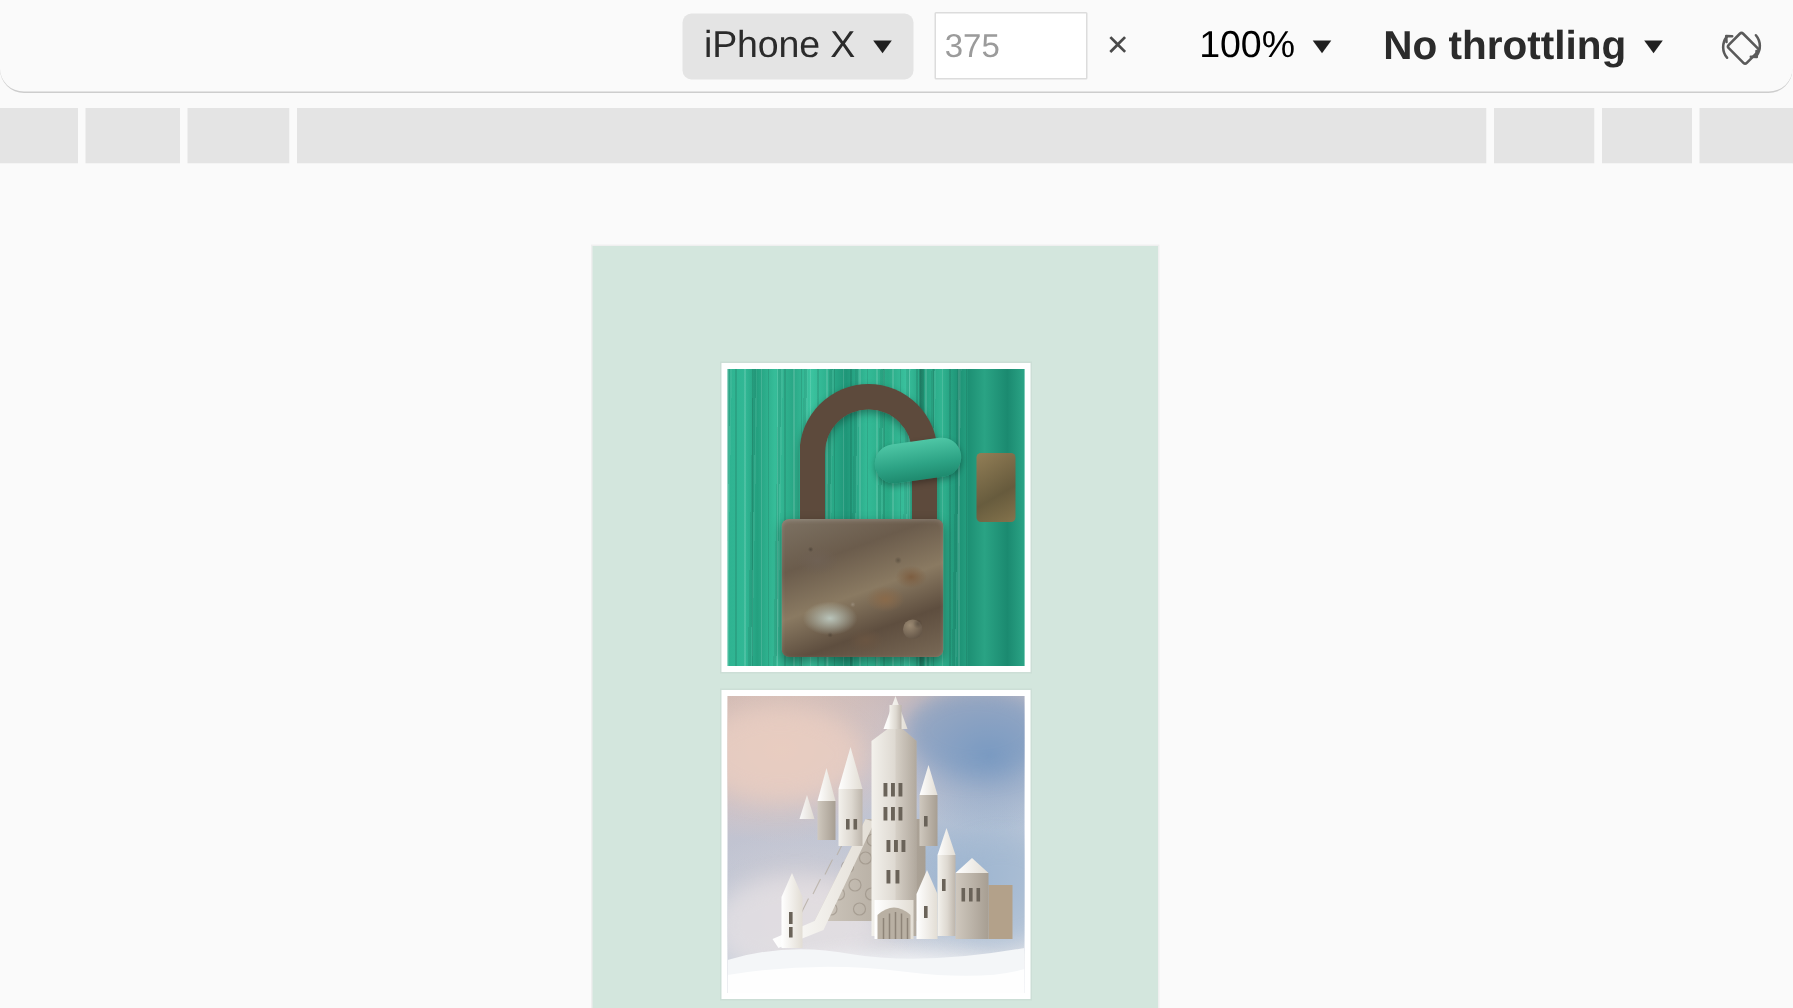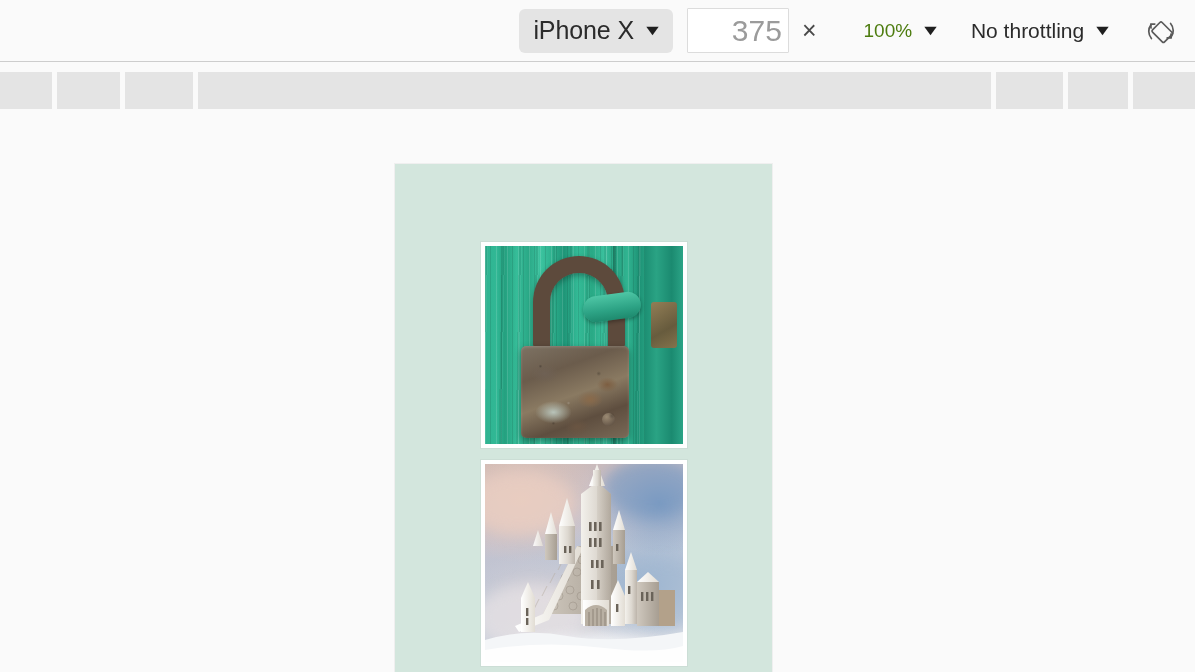--- a/index.html
+++ b/index.html
@@ -13,20 +13,21 @@
 
   
   .device-toolbar {
     position: absolute; top: 0; left: 0;
     width: 1195px; height: 62px;
     background: #fafafa;
     border-bottom: 1px solid #cdcdcd;
     display: flex; align-items: center;
     justify-content: flex-end;
     padding-right: 14px;
+    border-radius: 16px;
   }
   .tb-group { display: flex; align-items: center; }
 
   .device-select {
     background: #e4e4e4;
     border-radius: 6px;
     height: 44px;
     display: flex; align-items: center;
     padding: 0 12px 0 14px;
     margin-right: 14px;
@@ -46,48 +47,48 @@
     line-height: 1;
     transform: scaleX(1.25) scaleY(0.85);
     display: inline-block;
   }
 
   .dim-input {
     width: 102px; height: 45px;
     border: 1px solid #dcdcdc;
     background: #ffffff;
     font-family: "Liberation Sans", sans-serif;
-    font-size: 30px;
+    font-size: 22px;
     color: #9b9b9b;
-    text-align: right;
+    text-align: left;
     padding: 0 6px;
     outline: none;
     border-radius: 1px;
   }
   .dim-input::placeholder { color: #9b9b9b; }
   .dim-x {
     font-size: 25px;
     color: #4a4a4a;
     margin: 0 13px;
     line-height: 1;
   }
 
   .zoom-select {
     display: flex; align-items: center;
     margin-left: 34px;
     cursor: pointer; user-select: none;
   }
-  .zoom-select .lbl { font-size: 19px; color: #4d7c0f; line-height: 1; }
+  .zoom-select .lbl { font-size: 25px; color: #000000; line-height: 1; }
 
   .throttle-select {
     display: flex; align-items: center;
     margin-left: 32px;
     cursor: pointer; user-select: none;
   }
-  .throttle-select .lbl { font-size: 21px; color: #2b2b2b; line-height: 1; }
+  .throttle-select .lbl { font-size: 27px; color: #2b2b2b; line-height: 1; font-weight: bold; }
 
   .rotate-btn {
     margin-left: 30px;
     width: 40px; height: 40px;
     display: flex; align-items: center; justify-content: center;
     cursor: pointer;
   }
 
   
   .skeleton-bar {

